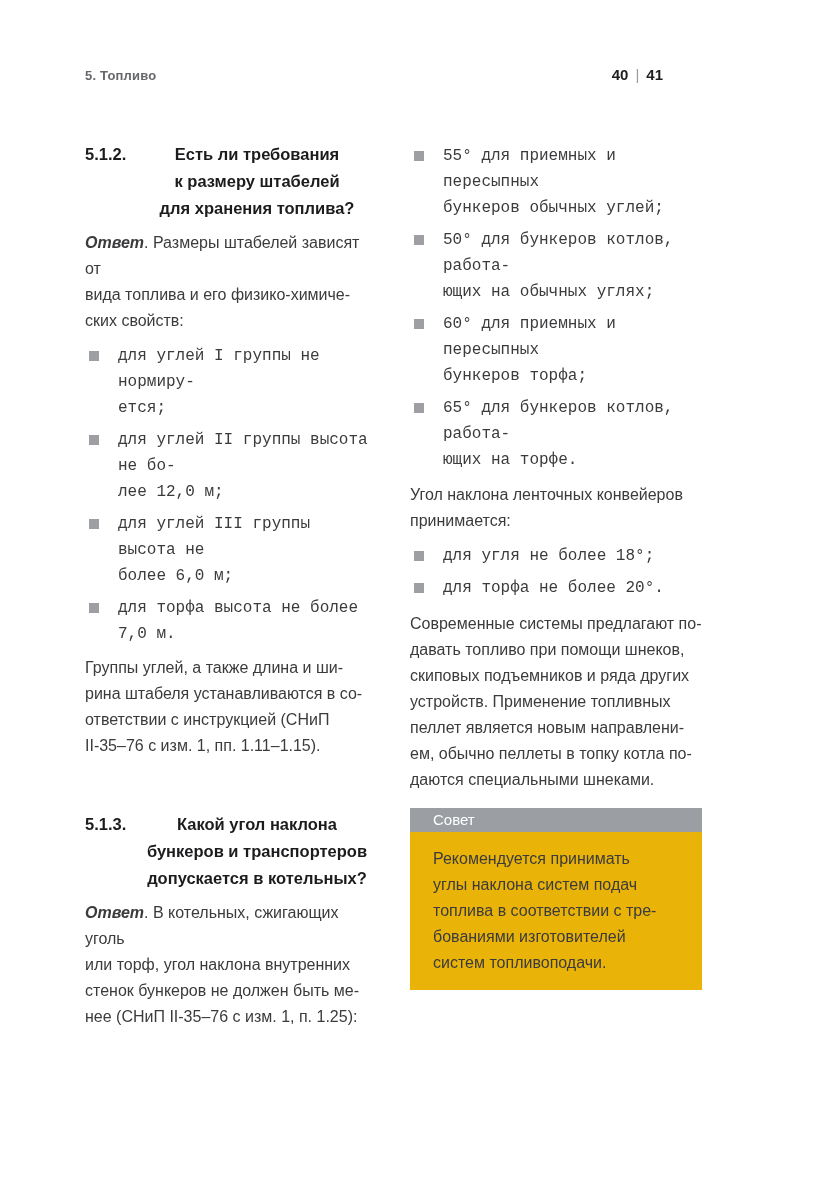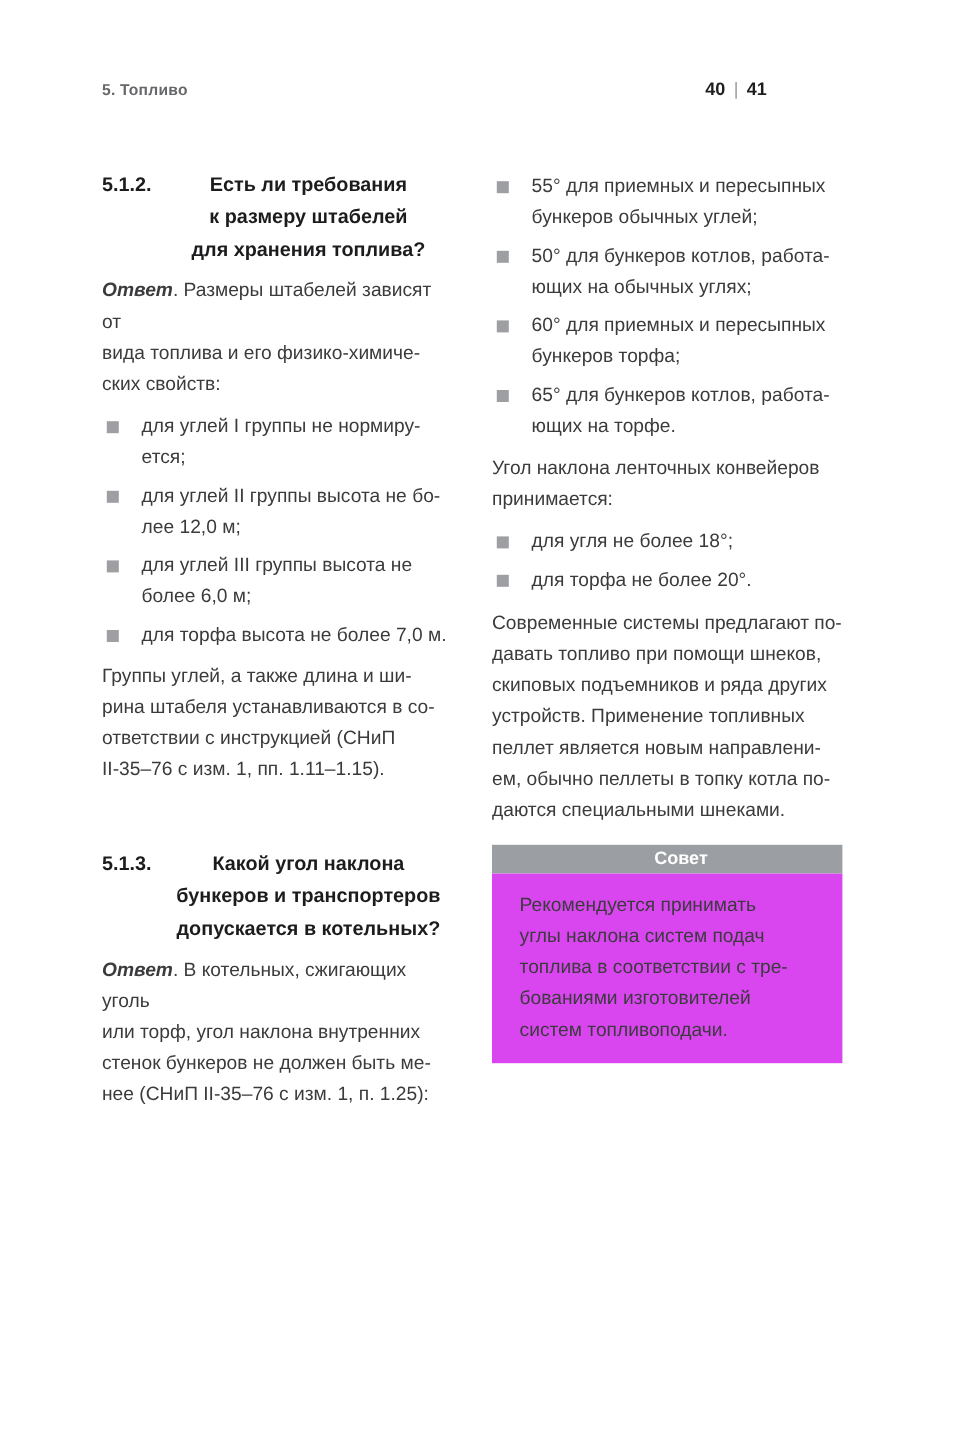--- a/index.html
+++ b/index.html
@@ -4,20 +4,21 @@
 <style>
   html, body { margin: 0; padding: 0; background: #ffffff; }
   .page {
     position: relative;
     width: 719px;
     height: 1200px;
     background: #ffffff;
     font-family: "Liberation Sans", sans-serif;
     color: #3b3b3d;
     overflow: hidden;
+    padding-left: 24px;
   }
 
   
   .page-header {
     position: absolute;
     top: 66px;
     left: 85px;
     right: 80px;
     display: flex;
     justify-content: space-between;
@@ -75,21 +76,21 @@
   }
   .ans-label { font-weight: bold; font-style: italic; }
 
   .para {
     margin: 8px 0 0 0;
     font-size: 16px;
     line-height: 26px;
   }
 
   
-  .sqlist { list-style: none; margin: 9px 0 0 0; padding: 0; }
+  .sqlist { list-style: none; margin: 9px 0 0 0; padding: 0; font-family: Liberation Mono, monospace; }
   .sqlist li {
     position: relative;
     padding-left: 33px;
     margin-bottom: 6px;
     font-size: 16px;
     line-height: 26px;
   }
   .sq {
     position: absolute;
     left: 4px;
@@ -106,26 +107,25 @@
 
   
   .tip {
     margin-top: 15px;
     width: 292px;
   }
   .tip-header {
     background: #9b9fa3;
     color: #ffffff;
     font-size: 15px;
-    font-weight: bold;
+    font-weight: normal;
     padding: 3px 0 4px 23px;
-    text-align: center;
   }
   .tip-body {
-    background: #d946ef;
+    background: #eab308;
     color: #3b3b3d;
     font-size: 16px;
     line-height: 26px;
     padding: 14px 20px 14px 23px;
   }
 </style>
 </head>
 <body>
 
 <div class="page">

